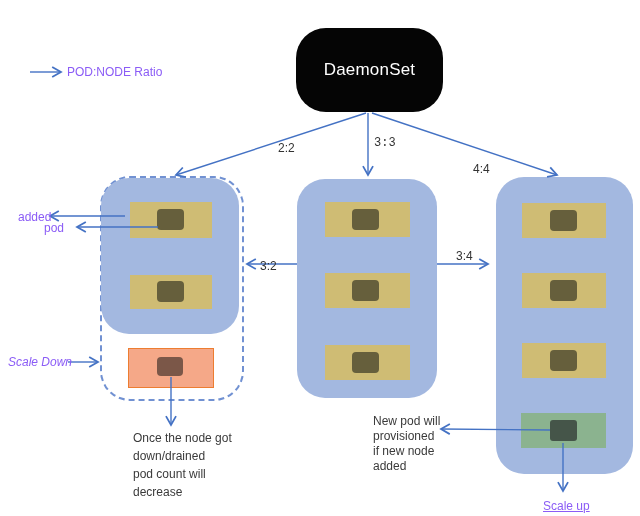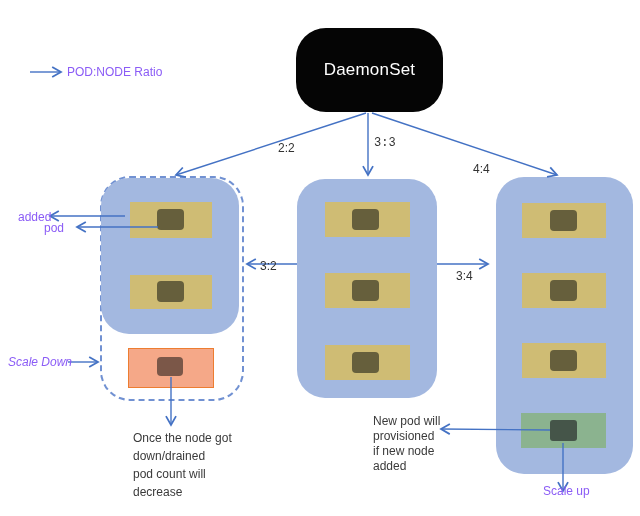--- a/index.html
+++ b/index.html
@@ -84,26 +84,26 @@
       <line x1="550" y1="430" x2="441" y2="429" marker-end="url(#arrowV)"></line>
       <line x1="563" y1="443" x2="563" y2="491" marker-end="url(#arrowV)"></line>
     </g>
   </svg>
 
   <div class="lbl" style="left:67px;top:65px;">POD:NODE Ratio</div>
   <div class="ratio" style="left:278px;top:141px;">2:2</div>
   <div class="ratio" style="left:374px;top:136px;font-family:Liberation Mono, monospace;">3:3</div>
   <div class="ratio" style="left:473px;top:128px;margin-top:34px;">4:4</div>
   <div class="ratio" style="left:260px;top:259px;">3:2</div>
-  <div class="ratio" style="left:456px;top:249px;margin-top:20px;">3:4</div>
+  <div class="ratio" style="left:456px;top:249px;">3:4</div>
 
   <div class="lbl" style="left:18px;top:210px;">added</div>
   <div class="lbl" style="left:44px;top:221px;">pod</div>
   <div class="lbl" style="left:8px;top:355px;font-style:italic;">Scale Down</div>
-  <div class="lbl" style="left:543px;top:484px;">Scale up</div>
+  <div class="lbl" style="left:543px;top:499px;text-decoration:underline;">Scale up</div>
 
   <div class="note" style="left:133px;top:429px;width:110px;line-height:18px;">Once the node got
 down/drained
 pod count will
 decrease</div>
   <div class="note" style="left:373px;top:414px;width:90px;line-height:15px;">New pod will
 provisioned
 if new node
 added</div>
 

